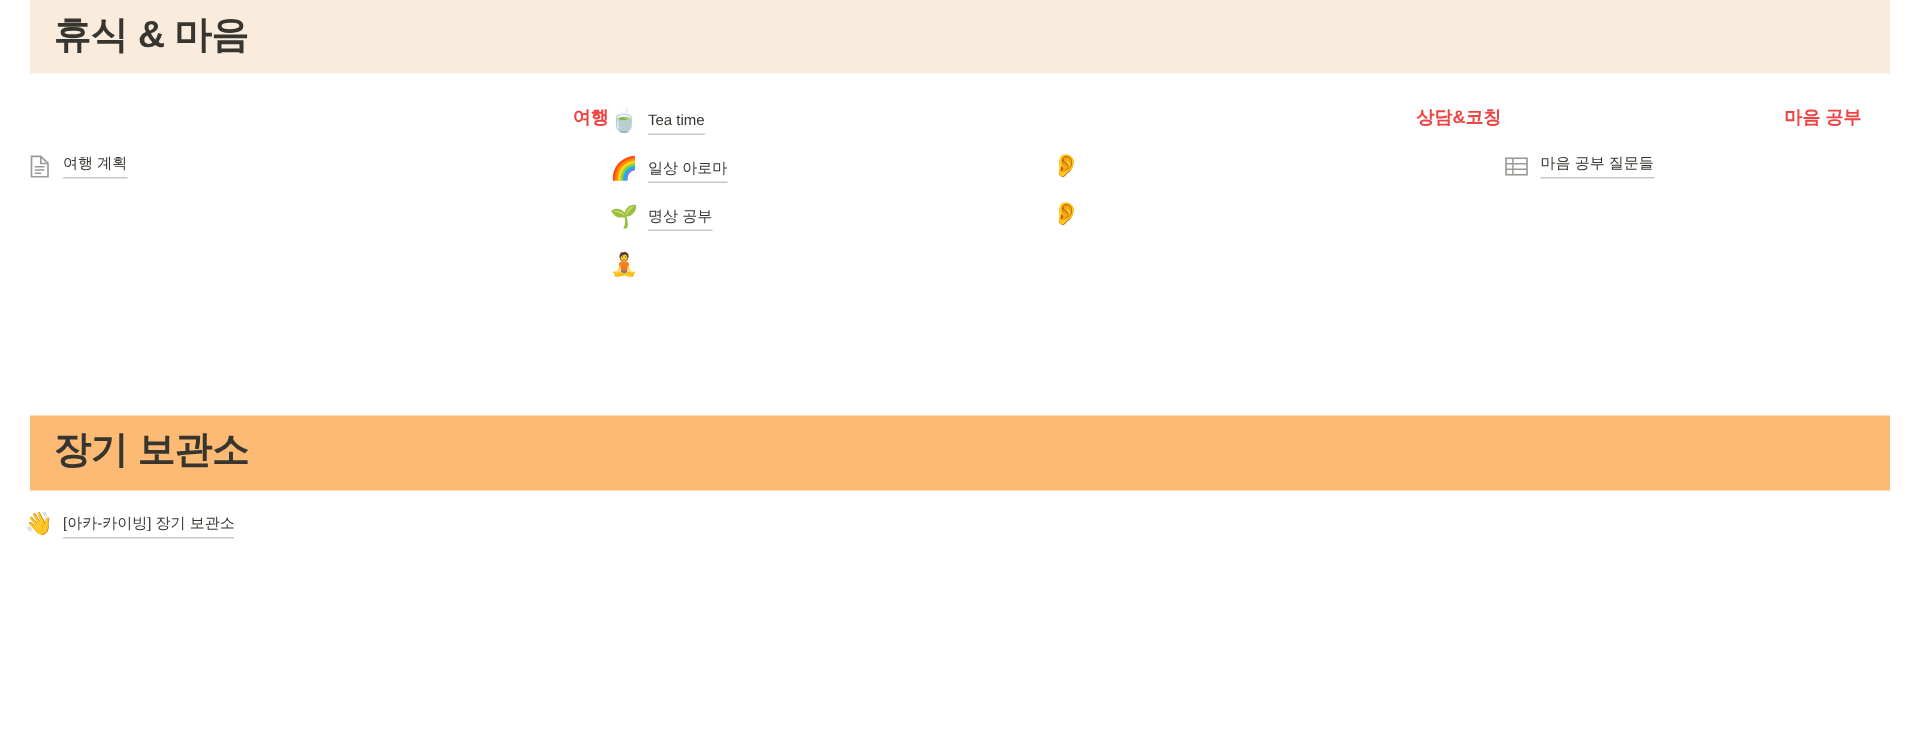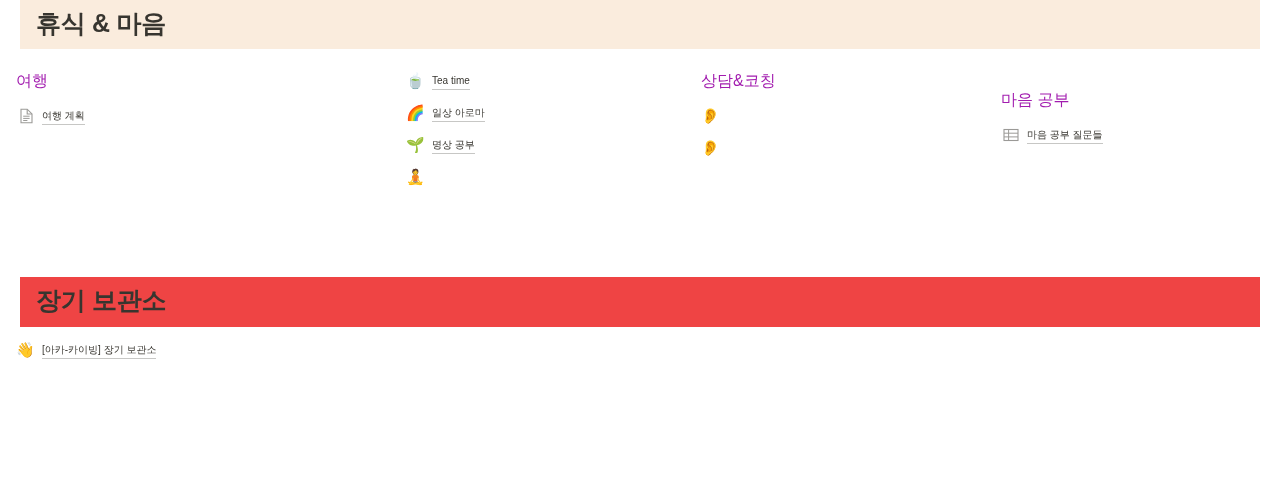--- a/index.html
+++ b/index.html
@@ -11,59 +11,60 @@
     height: 495px;
     background: #ffffff;
     font-family: "Liberation Sans", sans-serif;
     color: #37352f;
     overflow: hidden;
   }
   .page {
     position: relative;
     width: 1280px;
     height: 495px;
+    text-align: right;
   }
 
   
   .section-banner {
     box-sizing: border-box;
     width: 1240px;
     margin: 0 auto;
     padding: 8px 0 10px 16px;
     display: flex;
     align-items: center;
   }
   .banner-warm { background: #faecdd; }
-  .banner-gray { background: #ef4444; }
+  .banner-gray { background: #fdba74; }
   .section-title {
     font-size: 25px;
     font-weight: bold;
     line-height: 1.25;
     letter-spacing: -0.3px;
     color: #37352f;
   }
 
   
   .columns {
     display: flex;
     padding: 0 16px;
     margin-top: 22px;
   }
   .col {
     flex: 0 0 auto;
   }
   .col-1 { width: 390px; }
   .col-2 { width: 295px; }
   .col-3 { width: 300px; }
-  .col-4 { width: 240px; margin-top: 19px; }
+  .col-4 { width: 240px; }
 
   .col-heading {
-    font-size: 16px;
-    font-weight: normal;
-    color: #a21caf;
+    font-size: 12px;
+    font-weight: bold;
+    color: #ef4444;
     margin-bottom: 14px;
     line-height: 1.3;
   }
 
   .link-row {
     display: flex;
     align-items: center;
     margin: 0 0 12px 0;
     line-height: 1.5;
   }

